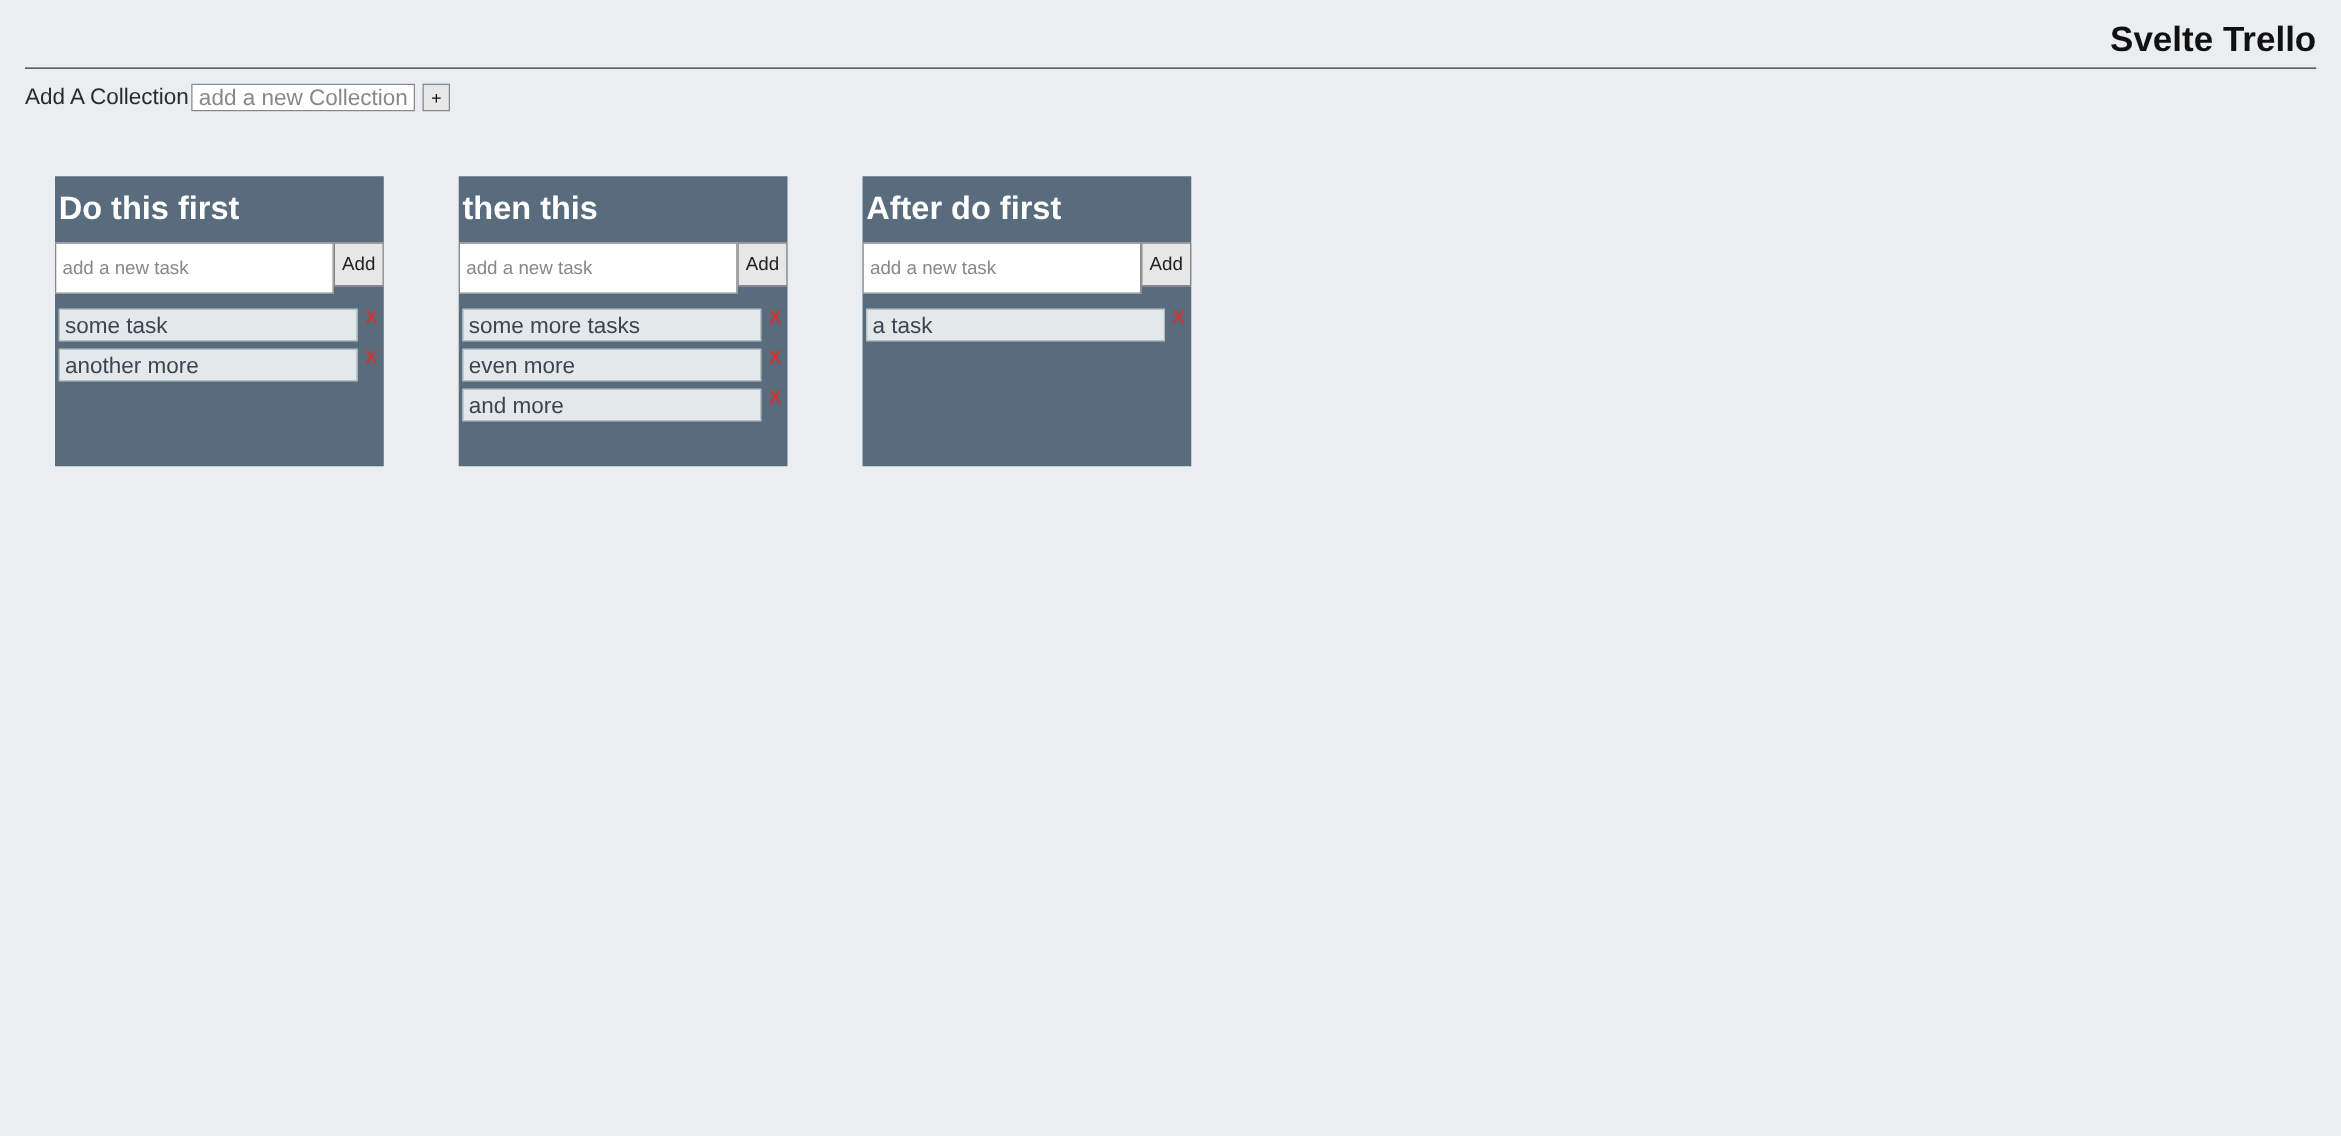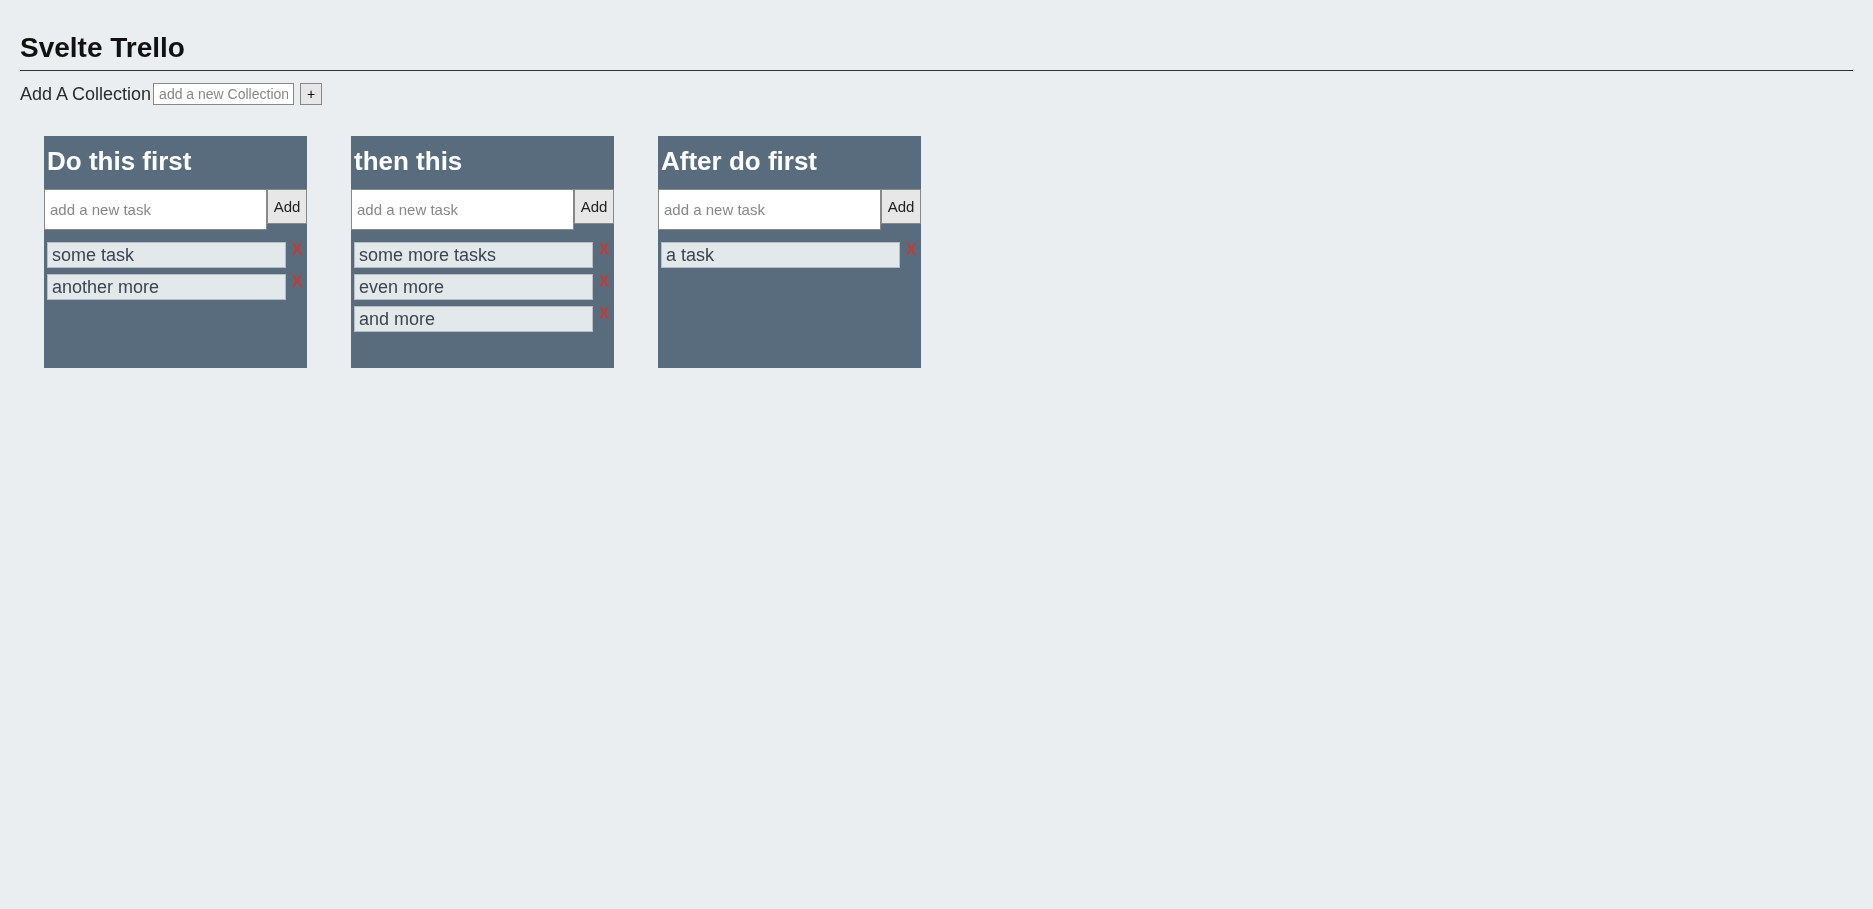--- a/index.html
+++ b/index.html
@@ -7,72 +7,72 @@
       margin: 0;
       padding: 0;
     }
     body {
       background-color: #eaeef0;
       font-family: "Segoe UI", Tahoma, Geneva, sans-serif;
       color: #222;
       padding: 16px 20px;
     }
     h1.page-title {
-      text-align: left;
+      text-align: right;
       font-size: 28px;
       font-weight: 700;
       color: #111;
-      margin-top: 16px;
+      margin-top: 0;
       margin-bottom: 6px;
     }
     hr.divider {
       border: none;
       border-top: 1px solid #333;
       margin-bottom: 12px;
     }
     .add-collection-row {
       display: flex;
-      align-items: center;
+      align-items: flex-start;
       gap: 0;
       font-size: 18px;
       color: #333;
-      margin-bottom: 31px;
+      margin-bottom: 52px;
     }
     .add-collection-row label {
       font-size: 18px;
       color: #2b2b2b;
       margin-right: 2px;
     }
     .add-collection-row input[type="text"] {
-      font-size: 14px;
+      font-size: 18px;
       padding: 3px 5px;
       border: 1px solid #888;
       background: #fff;
-      width: 141px;
+      width: 179px;
       height: 22px;
       color: #333;
     }
     .add-collection-row input[type="text"]::placeholder {
       color: #888;
     }
     .add-collection-row button {
       margin-left: 6px;
       width: 22px;
       height: 22px;
       font-size: 14px;
       line-height: 1;
       background: #e7e7e7;
       border: 1px solid #888;
       cursor: pointer;
       text-align: center;
       padding: 0;
     }
     .board {
       display: flex;
-      gap: 44px;
+      gap: 60px;
       padding-left: 24px;
     }
     .collection {
       background-color: #596c7e;
       width: 263px;
       padding-bottom: 36px;
       color: #fff;
     }
     .collection h2 {
       font-size: 26px;

